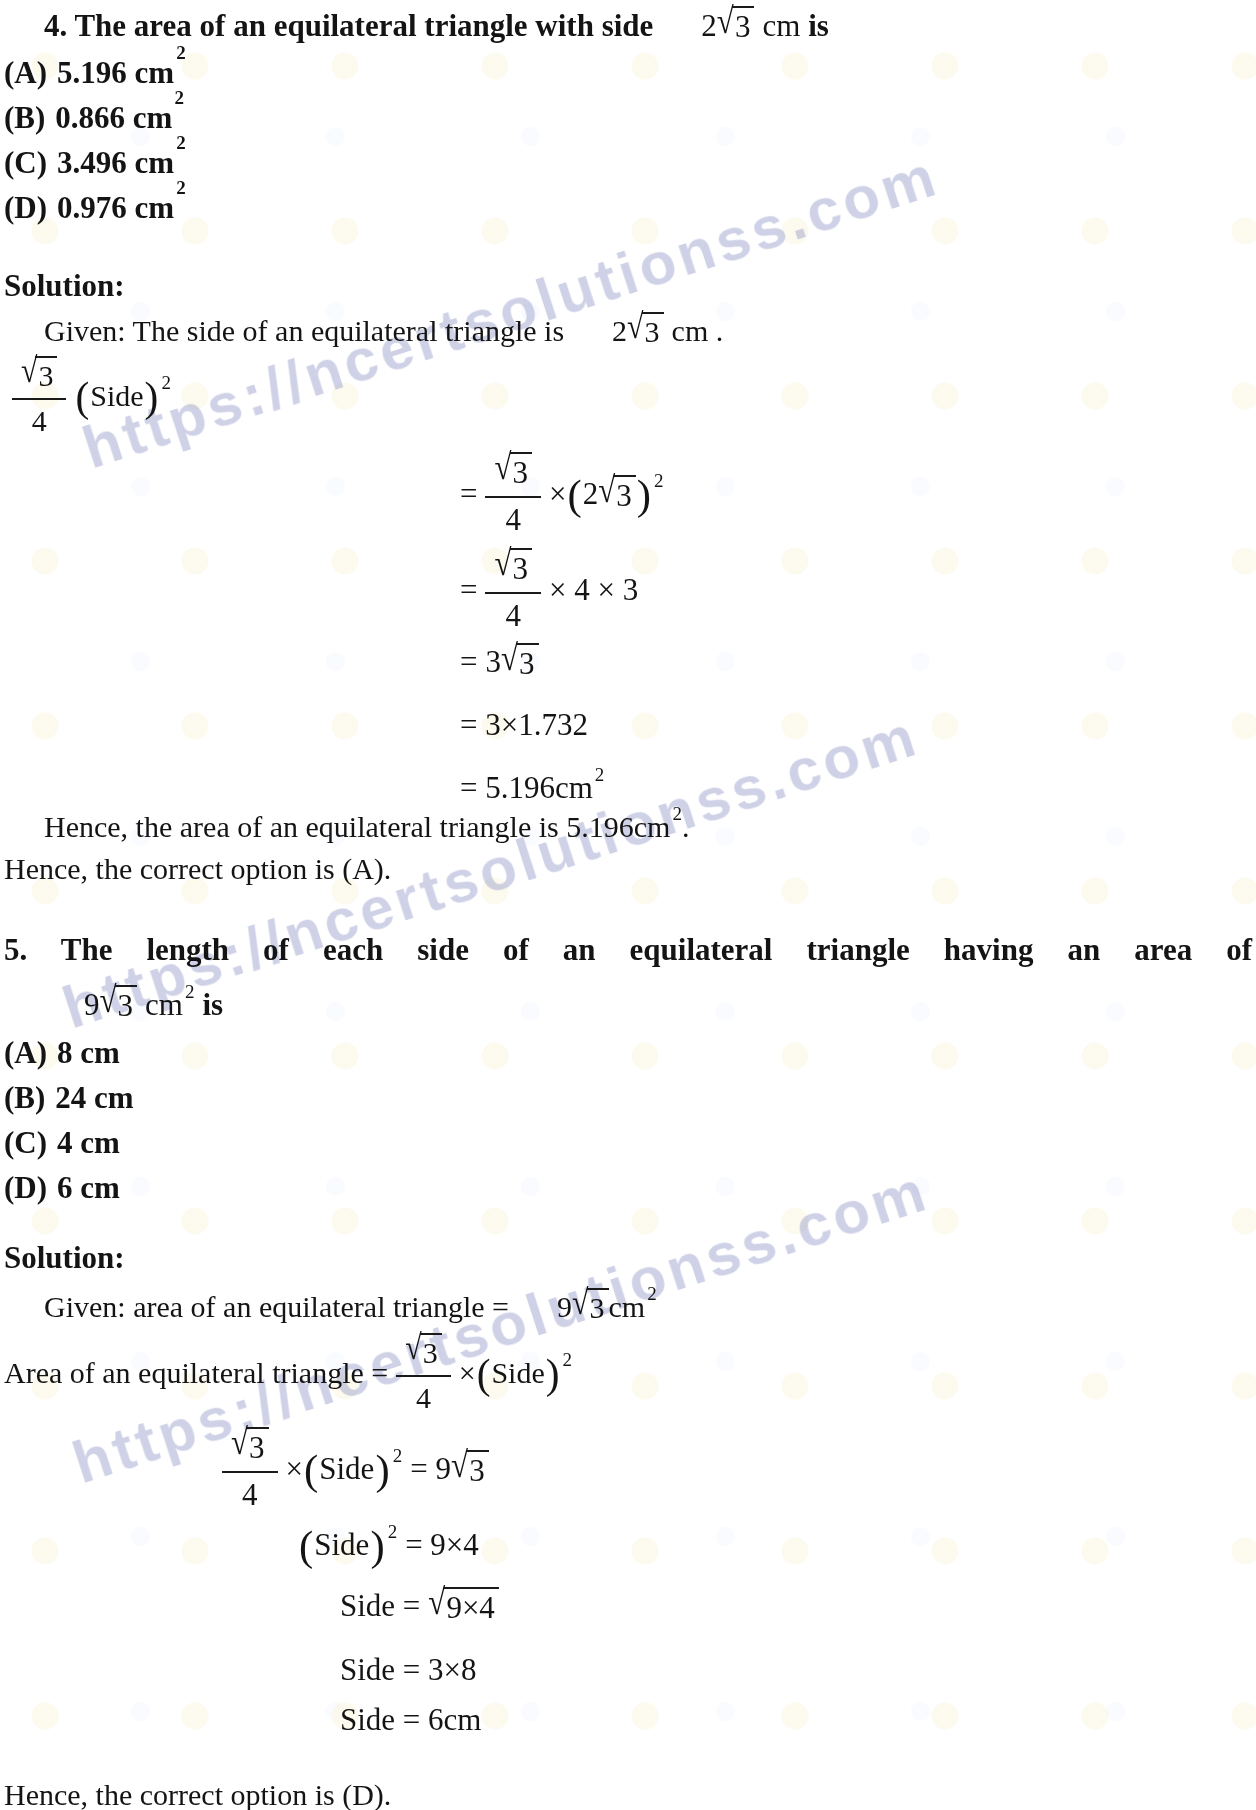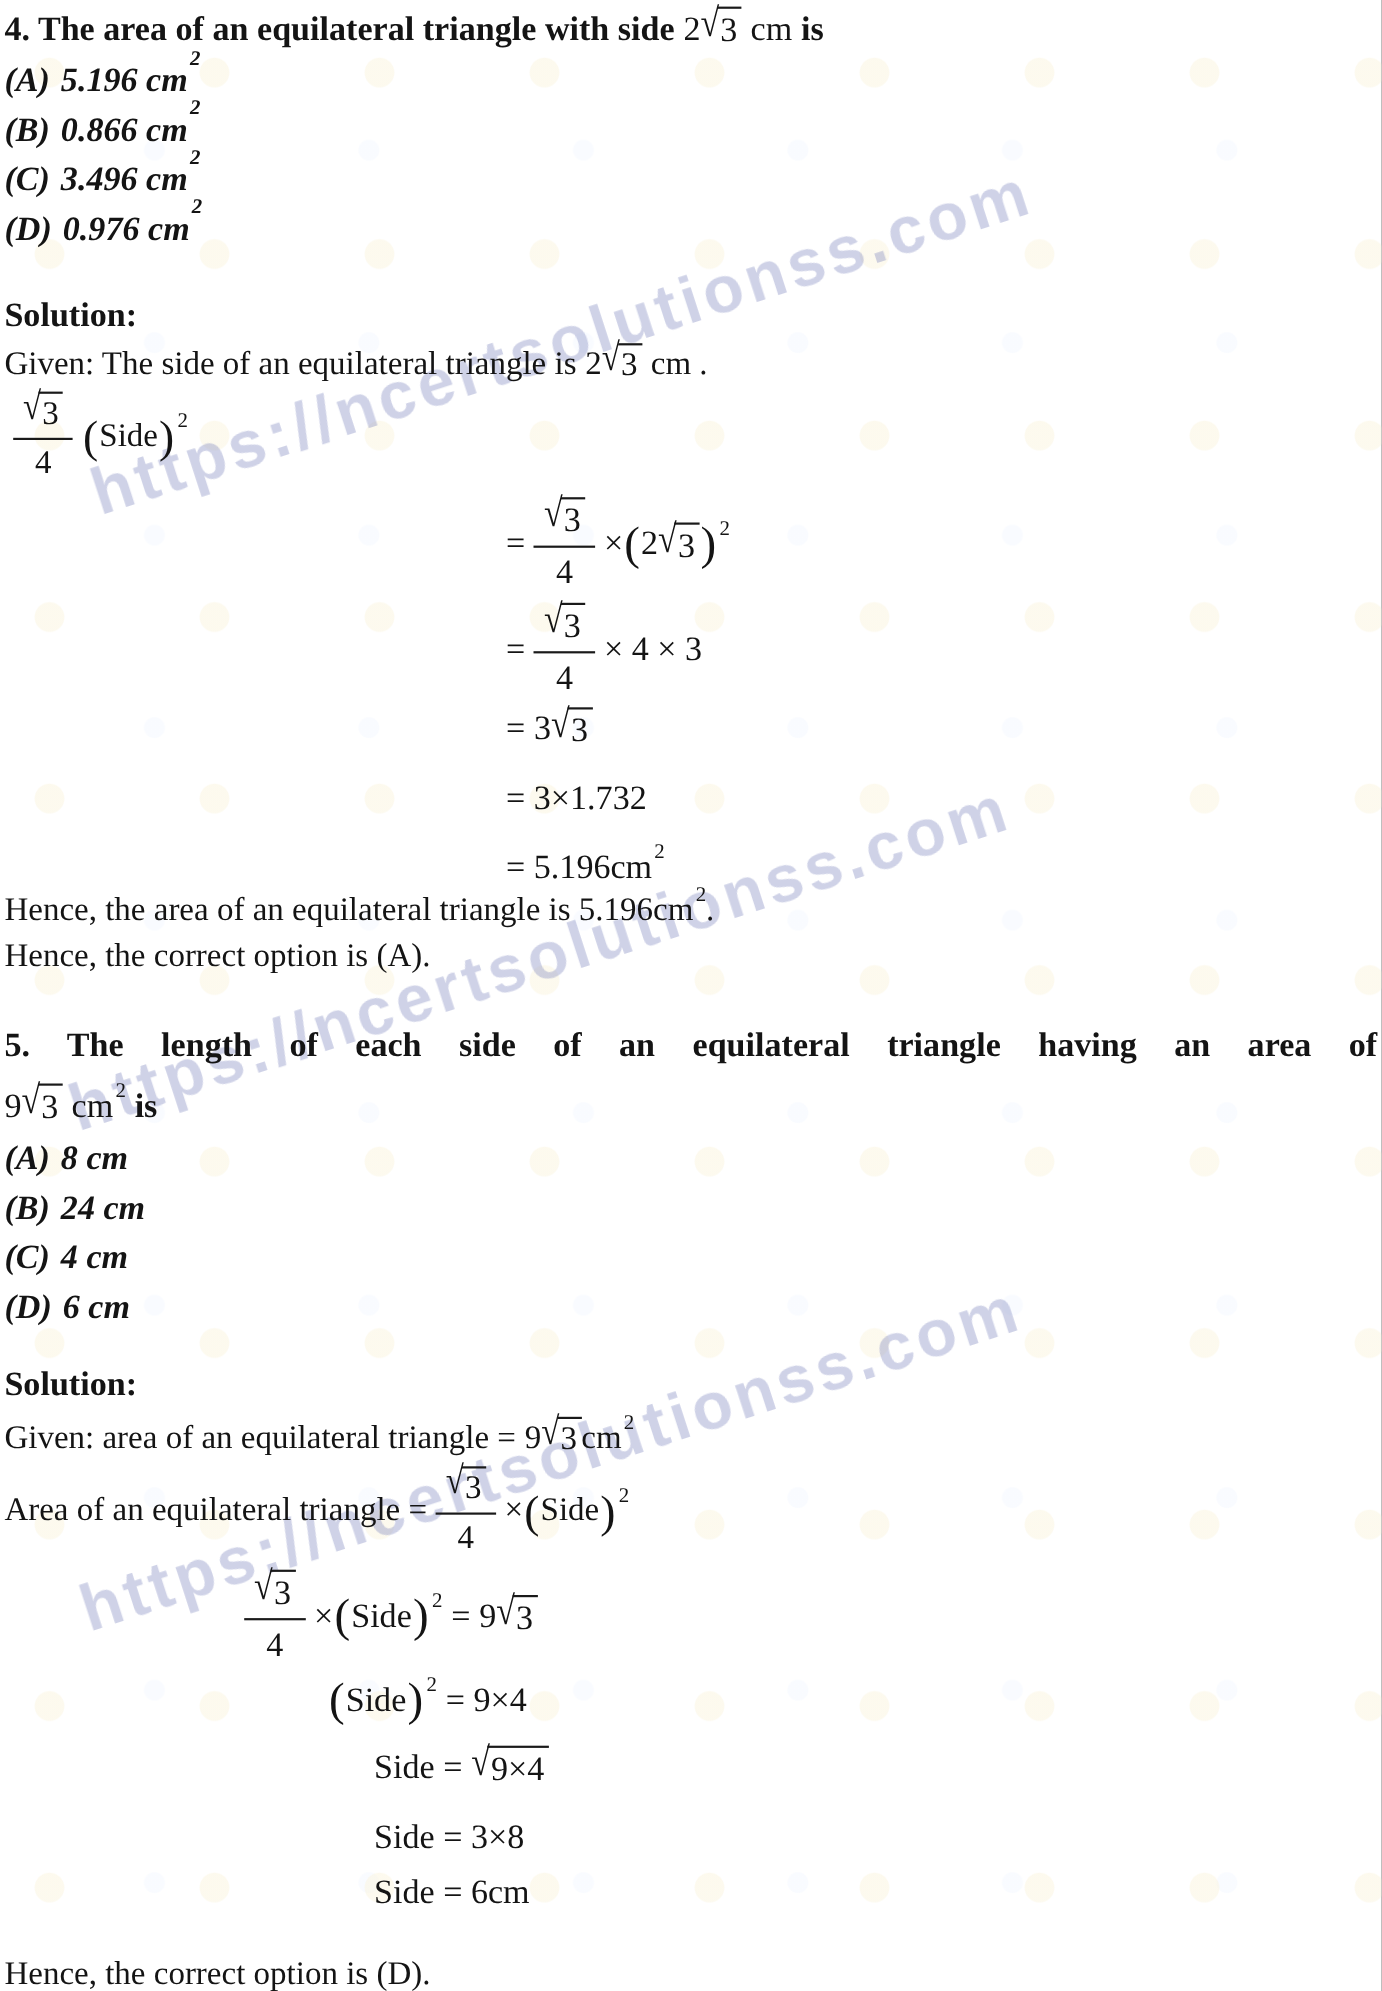--- a/index.html
+++ b/index.html
@@ -25,25 +25,25 @@
   }
   .wm1 { left:85px;  top:415px; }
   .wm2 { left:65px;  top:975px; }
   .wm3 { left:75px;  top:1430px; }
 
   .abs { position:absolute; left:4px; }
   .bold { font-weight:bold; }
   .t31 { font-size:31px; }
   .t30 { font-size:30px; }
   .eq  { position:absolute; display:flex; align-items:center; font-size:31px; }
-  .row { display:flex; align-items:center; }
+  .row { display:flex; align-items:center;margin-left:40px; }
 
   .just { width:1248px; text-align:justify; text-align-last:justify; }
 
-  .opt { font-weight:bold; font-size:31px; line-height:45px;font-style:italic; }
+  .opt { font-weight:bold; font-size:31px; line-height:45px; }
   .opt .lbl { margin-right:10px; }
 
   sup.sp { font-size:19px; line-height:0; position:relative; top:-13px; margin-left:2px; }
 
   .sqrt { white-space:nowrap; display:inline-flex; align-items:flex-start; }
   .rsign { display:inline-block; transform:scaleY(1.18); transform-origin:center bottom; margin-right:-2px; }
   .rad { border-top:2px solid #1a1a1a; padding:1px 4px 0 3px; }
 
   .frac { display:inline-flex; flex-direction:column; align-items:center; vertical-align:middle; margin:0 8px; line-height:1.15; }
   .frac .num { border-bottom:2.5px solid #1a1a1a; padding:2px 9px 5px 9px; display:flex; }

